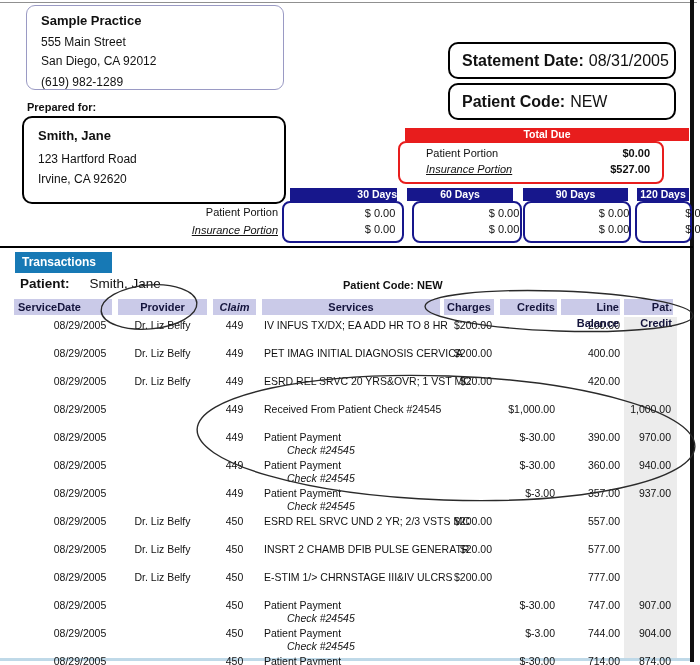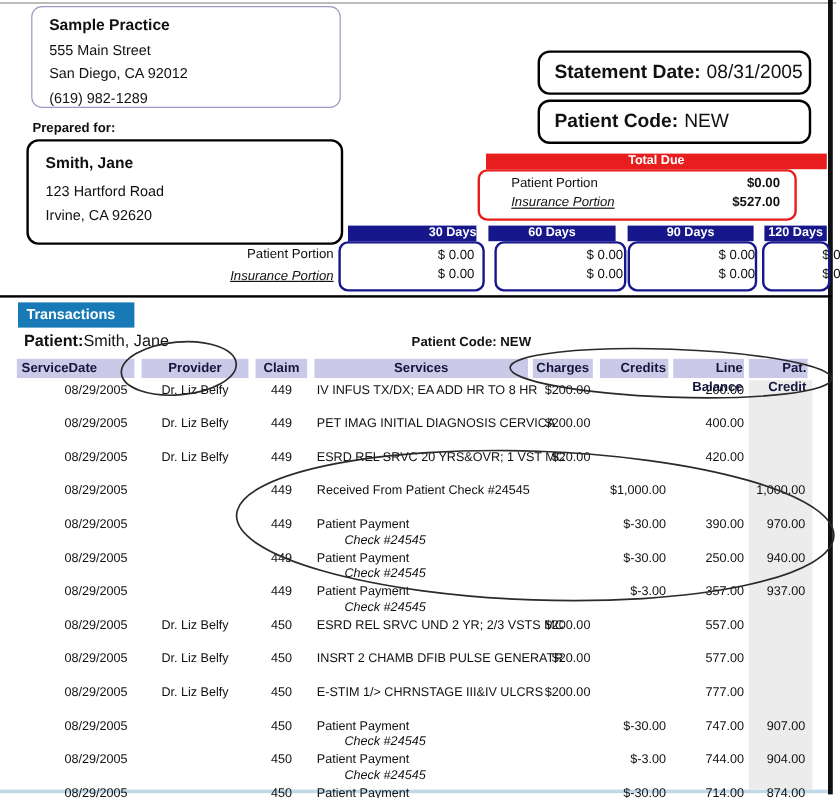--- a/index.html
+++ b/index.html
@@ -31,31 +31,31 @@
   .aging-label{position:absolute;left:140px;width:138px;text-align:right;font-size:11px;}
   .bucket-bar{position:absolute;top:188px;height:13px;background:#17178C;color:#fff;
               font-size:10.5px;font-weight:bold;text-align:center;line-height:13px;}
   .bucket-box{position:absolute;top:201px;height:38px;border:2px solid #17178C;border-radius:8px;background:#fff;}
   .bv{position:absolute;left:0;width:100%;text-align:center;font-size:11px;padding-left:37px;}
   
   .separator{left:0;top:246px;width:693px;height:2px;background:#000;}
   .tab{left:15px;top:252px;width:97px;height:21px;background:#1779B5;color:#fff;
        font-size:12px;font-weight:bold;line-height:21px;padding-left:7px;box-sizing:border-box;}
   .patient-line{left:20px;top:276px;font-size:13.5px;}
-  .patient-line b{margin-right:0;}
+  .patient-line b{margin-right:20px;}
   .pcode{left:343px;top:279px;font-size:11px;font-weight:bold;}
   .hcell{position:absolute;top:299px;height:16px;line-height:16px;background:#CACAE8;
          font-size:11px;font-weight:bold;color:#14143C;box-sizing:border-box;z-index:2;}
   .shade{left:624px;top:317px;width:53px;height:341px;background:#ECECEC;z-index:0;}
   .trow{position:absolute;left:0;width:700px;height:28px;font-size:10.5px;z-index:1;}
   .cell{position:absolute;top:3px;white-space:nowrap;box-sizing:border-box;}
   
   .h0{left:14px;width:98px;text-align:left;padding-left:4px;}
   .h1{left:118px;width:89px;text-align:center;}
-  .h2{left:213px;width:43px;text-align:center;}
+  .h2{left:213px;width:43px;text-align:center;font-style:italic;}
   .h3{left:262px;width:178px;text-align:center;}
   .h4{left:444px;width:50px;text-align:right;padding-right:3px;}
   .h5{left:500px;width:57px;text-align:right;padding-right:2px;}
   .h6{left:561px;width:59px;text-align:right;padding-right:1px;}
   .h7{left:624px;width:49px;text-align:right;padding-right:1px;}
   .d0{left:30px;width:100px;text-align:center;}
   .d1{left:118px;width:89px;text-align:center;}
   .d2{left:213px;width:43px;text-align:center;}
   .d3{left:264px;width:180px;text-align:left;}
   .d4{left:424px;width:68px;text-align:right;}
@@ -223,21 +223,21 @@
       <span class="cell d7">970.00</span>
     </div>
       <div class="trow" style="top: 456px;">
       <span class="cell d0">08/29/2005</span>
       <span class="cell d1"></span>
       <span class="cell d2">449</span>
       <span class="cell d3">Patient Payment</span>
       <span class="cell check">Check #24545</span>
       <span class="cell d4"></span>
       <span class="cell d5">$-30.00</span>
-      <span class="cell d6">250.00</span>
+      <span class="cell d6">360.00</span>
       <span class="cell d7">940.00</span>
     </div>
       <div class="trow" style="top: 484px;">
       <span class="cell d0">08/29/2005</span>
       <span class="cell d1"></span>
       <span class="cell d2">449</span>
       <span class="cell d3">Patient Payment</span>
       <span class="cell check">Check #24545</span>
       <span class="cell d4"></span>
       <span class="cell d5">$-3.00</span>

